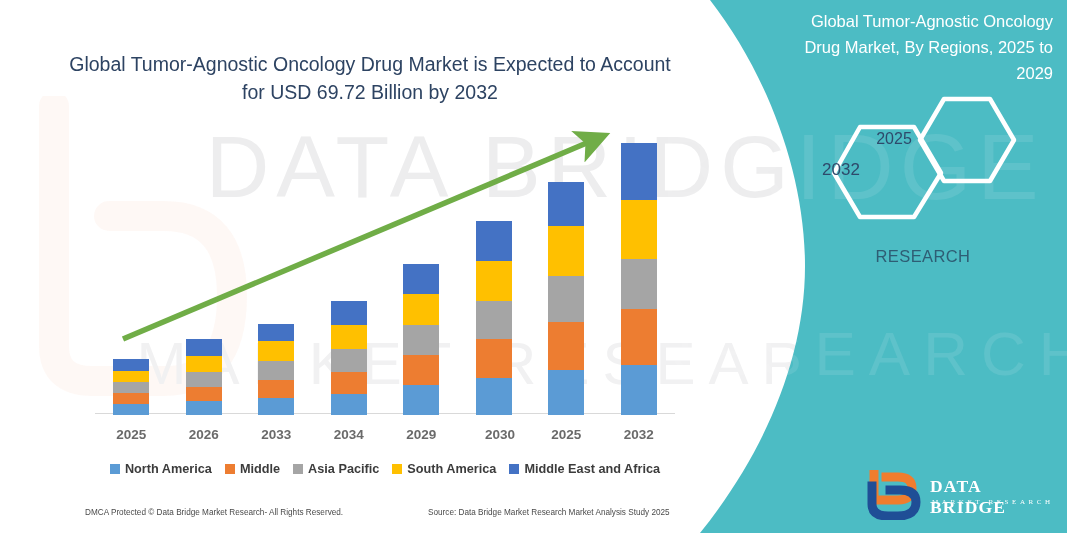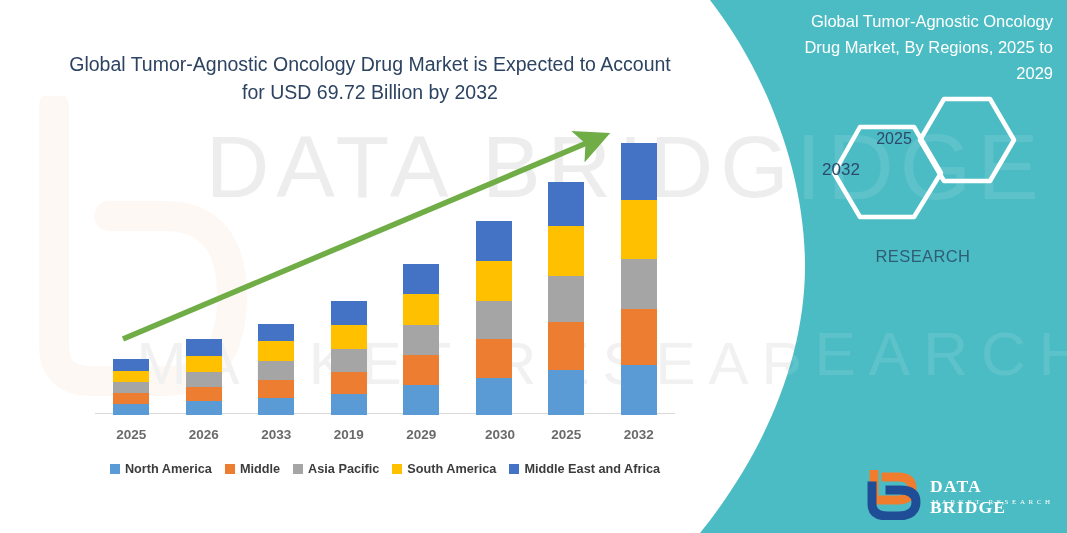--- a/index.html
+++ b/index.html
@@ -185,21 +185,21 @@
           <path d="M0,0.4 L6.4,3.5 L0,6.6 L1.5,3.5 Z" fill="#70ad47"></path>
         </marker>
       </defs>
       <line x1="28" y1="219" x2="494" y2="22" stroke="#70ad47" stroke-width="5.5" marker-end="url(#ah)"></line>
     </svg>
 
     <div class="xlabels" id="xlabels">
         <div class="xlab" style="left: 1.25px;">2025</div>
         <div class="xlab" style="left: 73.75px;">2026</div>
         <div class="xlab" style="left: 146.25px;">2033</div>
-        <div class="xlab" style="left: 218.75px;">2019</div>
+        <div class="xlab" style="left: 218.75px;">2034</div>
         <div class="xlab" style="left: 291.25px;">2029</div>
         <div class="xlab" style="left: 370px;">2030</div>
         <div class="xlab" style="left: 436.25px;">2025</div>
         <div class="xlab" style="left: 508.75px;">2032</div>
       </div>
 
     <div class="legend" id="legend">
         <div class="legend-item">
           <span class="swatch" style="background: rgb(91, 155, 213);"></span>
           <span>North America</span>
@@ -215,20 +215,24 @@
         <div class="legend-item">
           <span class="swatch" style="background: rgb(255, 192, 0);"></span>
           <span>South America</span>
         </div>
         <div class="legend-item">
           <span class="swatch" style="background: rgb(68, 114, 196);"></span>
           <span>Middle East and Africa</span>
         </div>
       </div>
 
+    <div class="footer">
+      <span class="f1">DMCA Protected © Data Bridge Market Research-  All Rights Reserved.</span>
+      <span class="f2">Source: Data Bridge Market Research  Market Analysis Study 2025</span>
+    </div>
   </div>
 
   <div class="teal-wrap">
     <svg class="teal-svg" width="399" height="533" viewBox="0 0 399 533">
       <path d="M42 0 L399 0 L399 533 L32 533 C95 455 137 360 137 266 C137 172 98 72 42 0 Z" fill="#4cbcc4"></path>
     </svg>
 
     <div class="teal-content">
       <div class="teal-wm w1">BRIDGE</div>
       <div class="teal-wm w2">RESEARCH</div>

